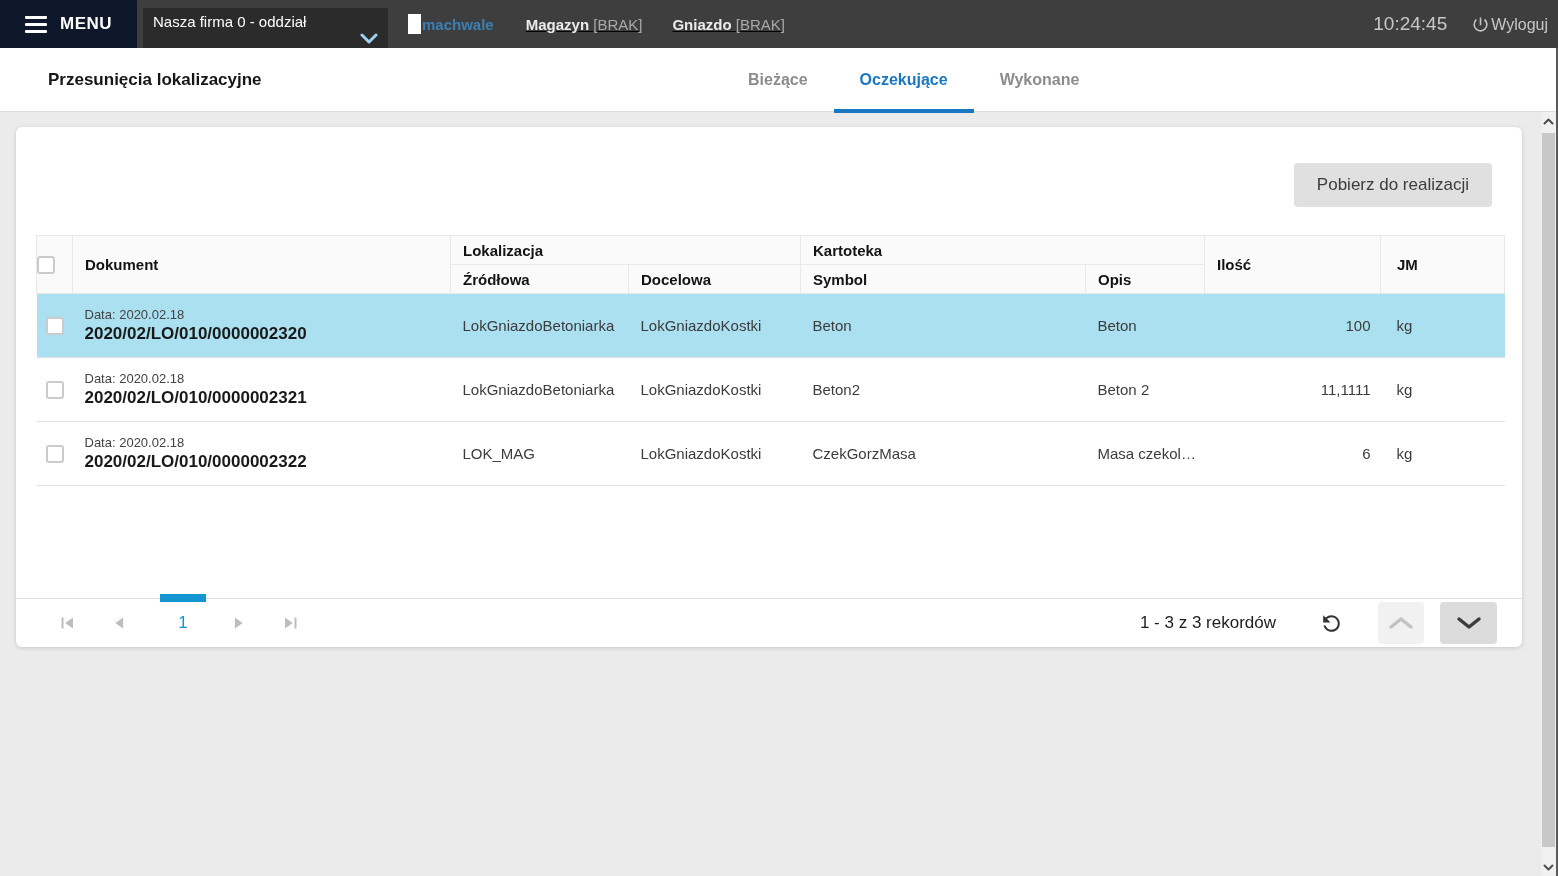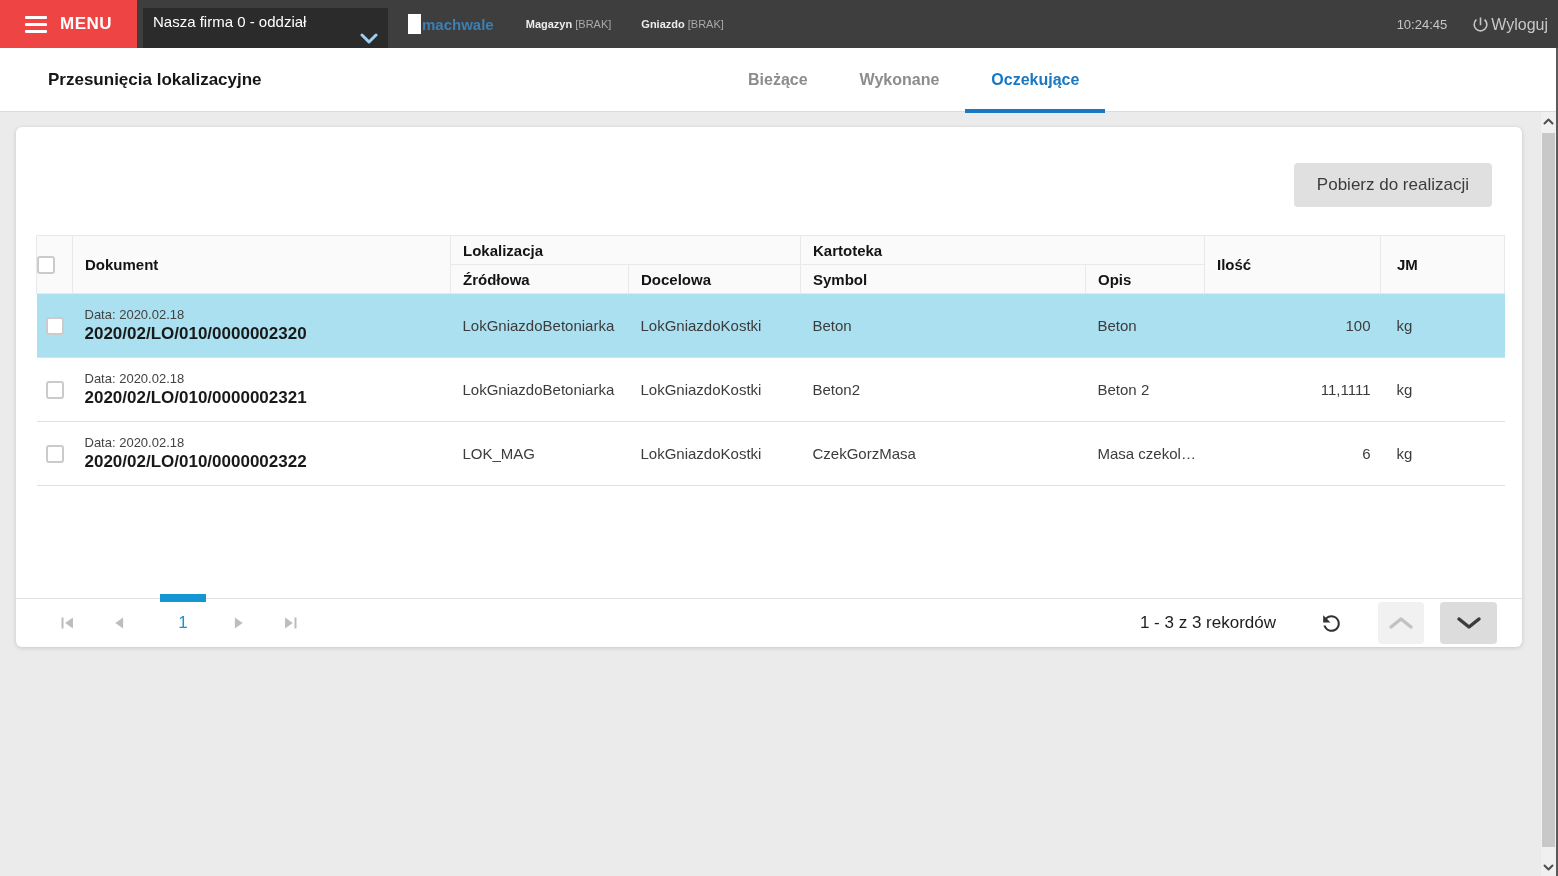--- a/index.html
+++ b/index.html
@@ -2,39 +2,39 @@
 <html><head>
 <meta charset="utf-8">
 <style>
   * { margin:0; padding:0; box-sizing:border-box; }
   html,body { width:1558px; height:876px; overflow:hidden;
     font-family:"Liberation Sans", sans-serif; background:#ebebeb; }
 
   
   .topbar { position:absolute; top:0; left:0; width:1558px; height:48px;
     background:#3e3e3e; display:flex; align-items:center; z-index:20; }
-  .menu-btn { width:137px; height:48px; background:#ef4444; color:#fff;
+  .menu-btn { width:137px; height:48px; background:#0f172a; color:#fff;
     display:flex; align-items:center; justify-content:center; gap:13px;
     font-weight:bold; font-size:17px; letter-spacing:.5px; cursor:pointer; }
   .hamburger { display:inline-flex; flex-direction:column; gap:4px; }
   .hamburger i { display:block; width:22px; height:3px; background:#fff; border-radius:1px; }
   .company-select { position:relative; margin-left:6px; width:245px; height:40px;
     margin-top:8px; align-self:flex-start; background:#2b2b2b; color:#fff;
     font-size:15px; padding:5px 10px 0 10px; cursor:pointer; }
   .company-select .chev { position:absolute; right:10px; bottom:1px; }
   .user-block { margin-left:20px; display:flex; align-items:center; }
   .user-avatar { width:13px; height:20px; background:#fff; display:inline-block; }
   .username { color:#3b7fb3; font-size:15px; font-weight:bold; margin-left:1px; cursor:pointer; }
-  .kv { font-size:11px; white-space:nowrap; }
+  .kv { font-size:15px; white-space:nowrap;text-decoration:underline; }
   .kv .k { color:#ececec; font-weight:bold; }
   .kv .v { color:#a9a9a9; }
   .kv-mag { margin-left:32px; }
   .kv-gni { margin-left:30px; }
   .tb-spacer { flex:1; }
-  .clock { color:#c7c7c7; font-size:13px; margin-right:24px; }
+  .clock { color:#c7c7c7; font-size:19px; margin-right:24px; }
   .logout { color:#c7c7c7; font-size:16px; display:flex; align-items:flex-end; gap:1px;
     margin-right:10px; cursor:pointer; }
 
   
   .page-header { position:absolute; top:48px; left:0; width:1558px; height:64px;
     background:#fff; border-bottom:1px solid #dcdcdc; z-index:10; }
   .page-title { position:absolute; left:40px; top:0; height:64px; display:flex;
     align-items:center; font-size:17px; font-weight:bold; color:#161616;margin-left:8px; }
   .tabs { position:absolute; left:722px; top:0; height:64px; display:flex; }
   .tab { padding:0 26px; display:flex; align-items:center; font-size:16px;
@@ -148,22 +148,22 @@
         </svg>
     </span>
     <span>Wyloguj</span>
   </div>
 </div>
 
 <div class="page-header">
   <div class="page-title">Przesunięcia lokalizacyjne</div>
   <div class="tabs">
     <div class="tab">Bieżące</div>
+    <div class="tab active">Oczekujące</div>
     <div class="tab">Wykonane</div>
-    <div class="tab active">Oczekujące</div>
   </div>
 </div>
 
 <div class="card">
   <button class="btn-pobierz">Pobierz do realizacji</button>
 
   <table class="grid">
     <colgroup>
       <col style="width:36px">
         <col style="width:378px">

